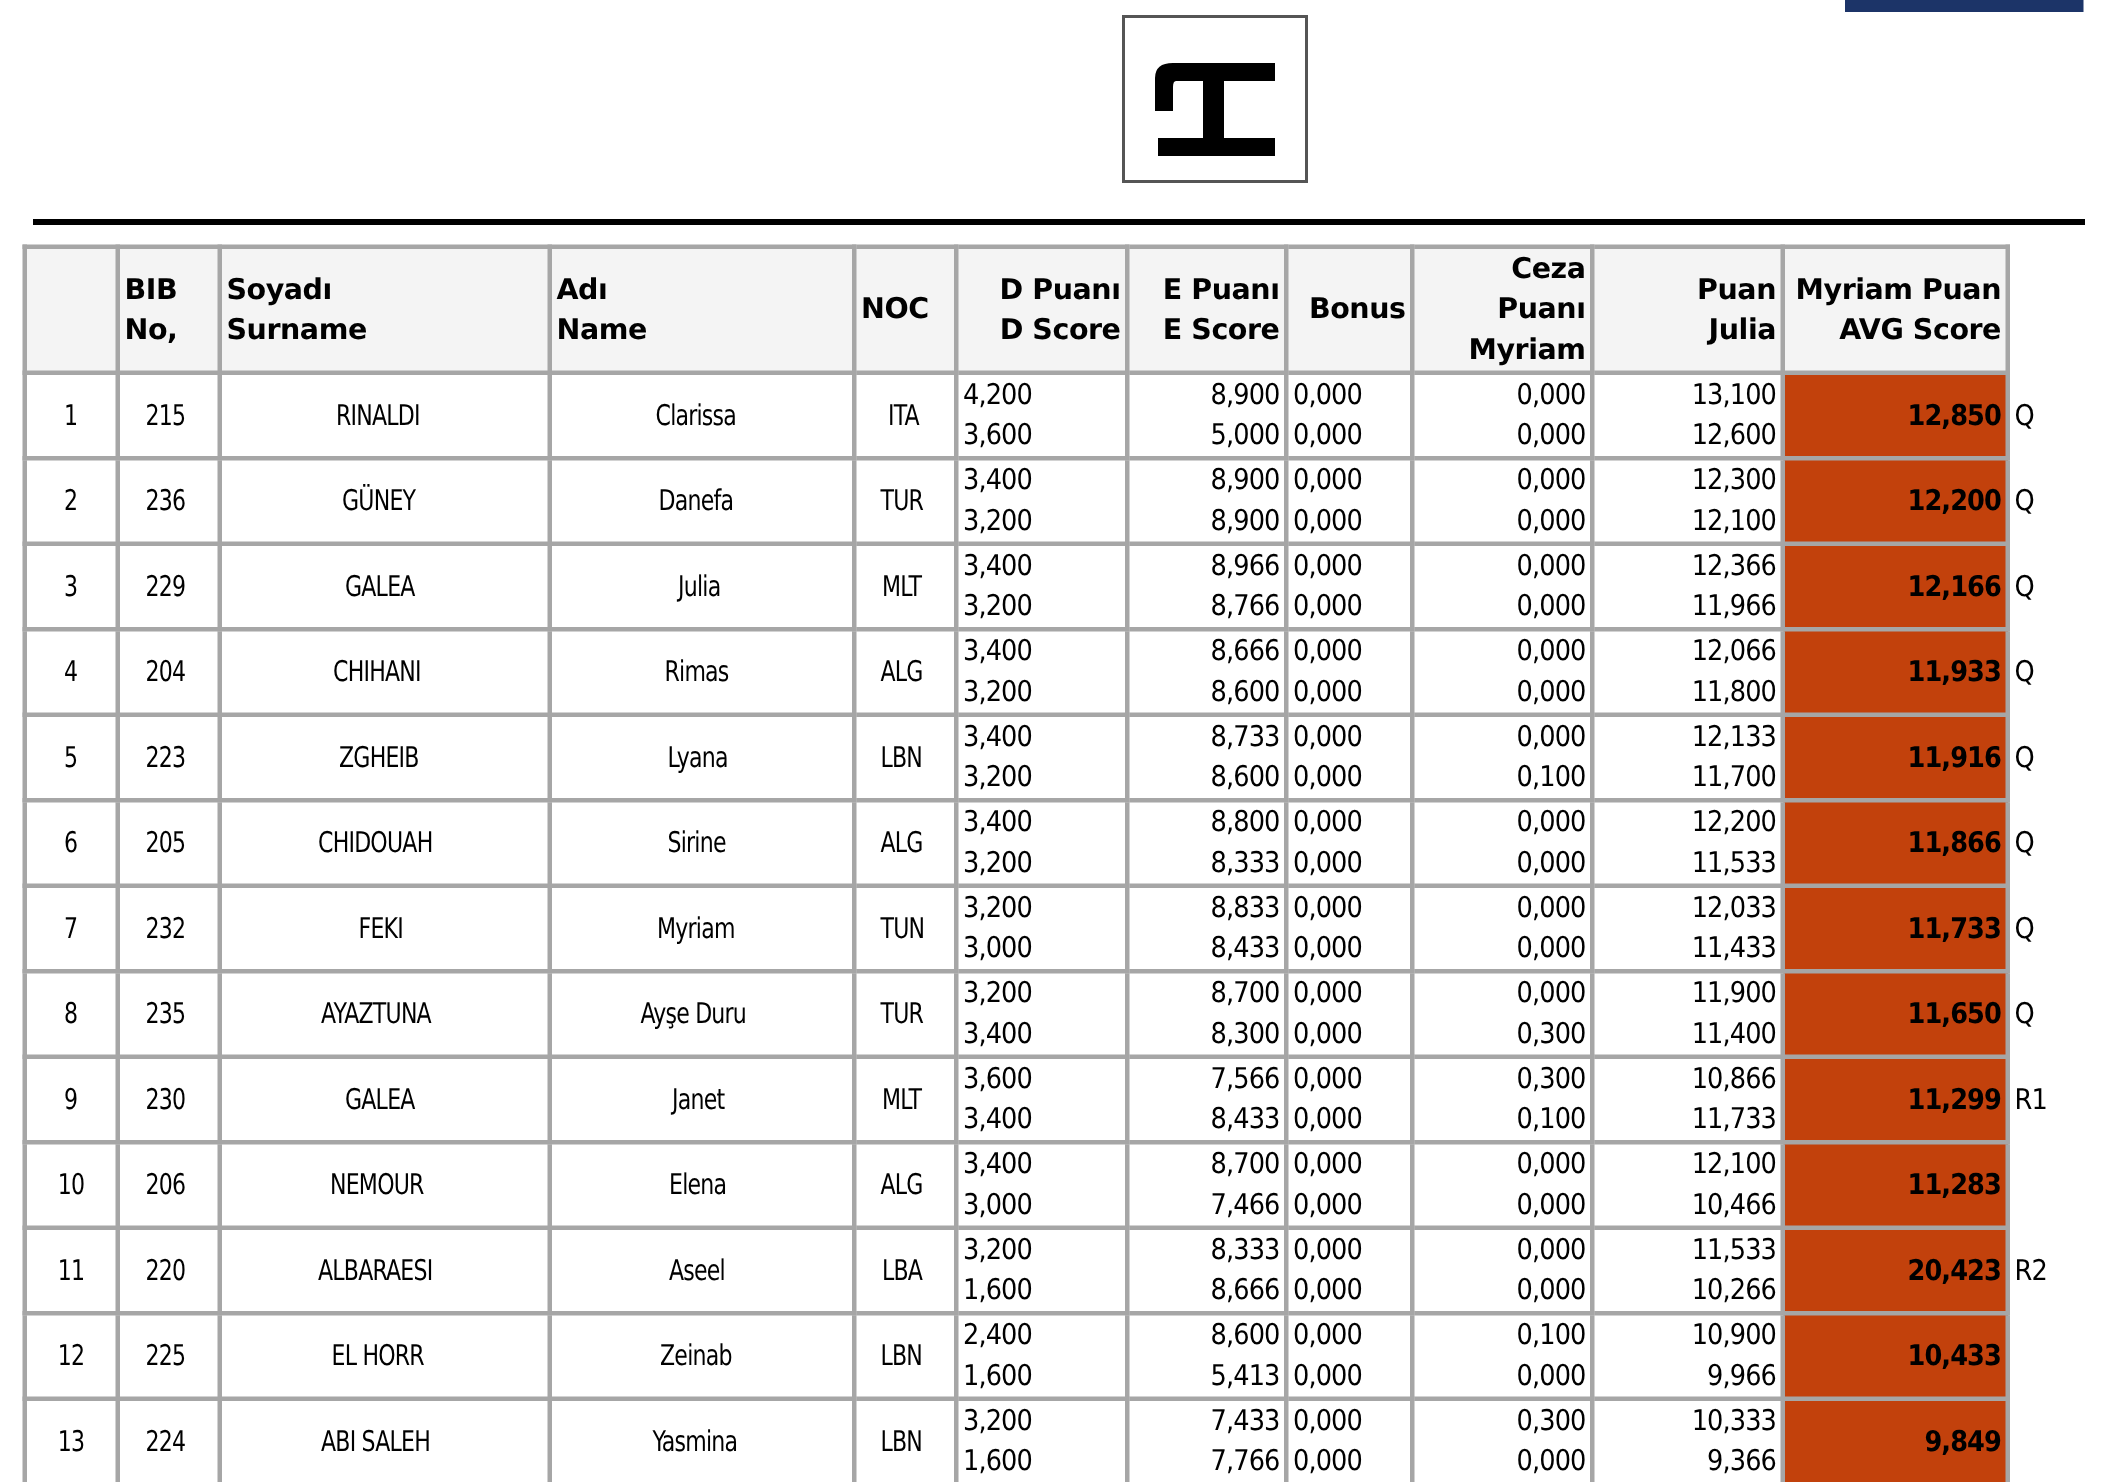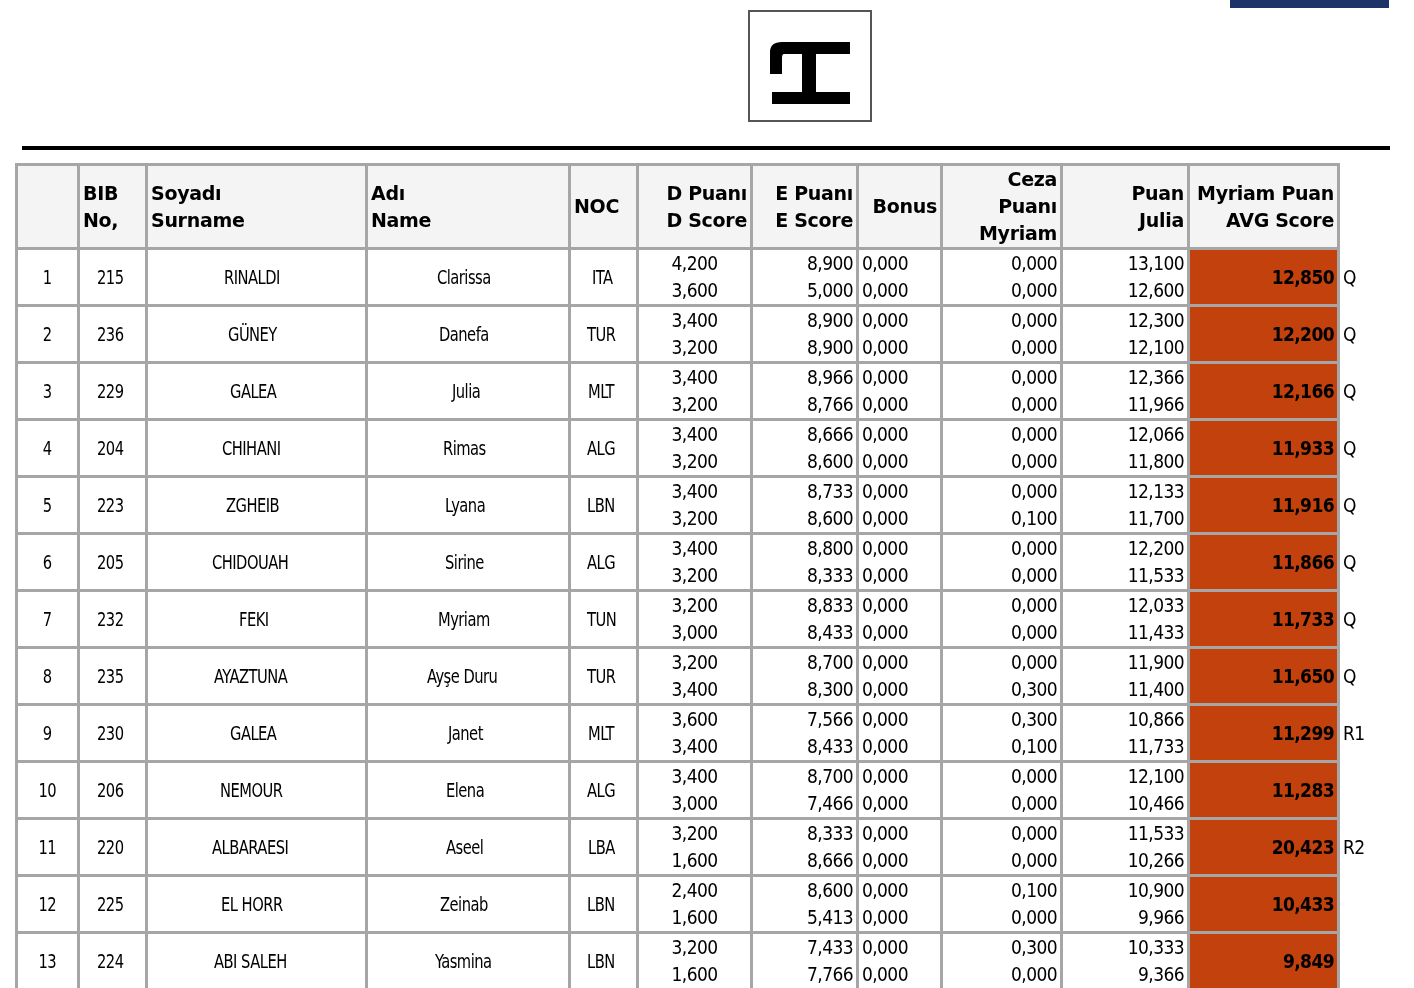--- a/index.html
+++ b/index.html
@@ -18,21 +18,21 @@
                      vertical-align: middle; height: 81px; letter-spacing: -0.3px; }
   table.results td { font-size: 19px; height: 54px; vertical-align: middle; letter-spacing: -0.6px;
                      font-family: "DejaVu Sans", sans-serif; font-stretch: condensed; }
   th.left { text-align: left; }
   th.right { text-align: right; }
   th.center { text-align: right; }
   td.rank { text-align: center; }
   td.text { text-align: center; text-decoration: underline; }
   td.num2 { text-align: right; padding: 0 3px; line-height: 27px; }
   td.num2 div { height: 27px; }
-  td.num2.center div { text-align: center; }
+  td.num2.center div { text-align: left; }
   td.num2.left div { text-align: left; }
   td.final { background: #c2410c; text-align: right; font-weight: bold; font-size: 21px; letter-spacing: -0.2px; }
   td.qual { border: none !important; text-align: left; font-size: 21px; padding-left: 4px; width: 60px; background: #fff; }
   th.qual-head { border: none !important; background: #fff !important; }
   .cond { display: inline-block; transform: scaleX(0.86); transform-origin: left center; }
   .cond-c { display: inline-block; transform: scaleX(0.86); transform-origin: center center; }
 </style>
 </head>
 <body>
 

